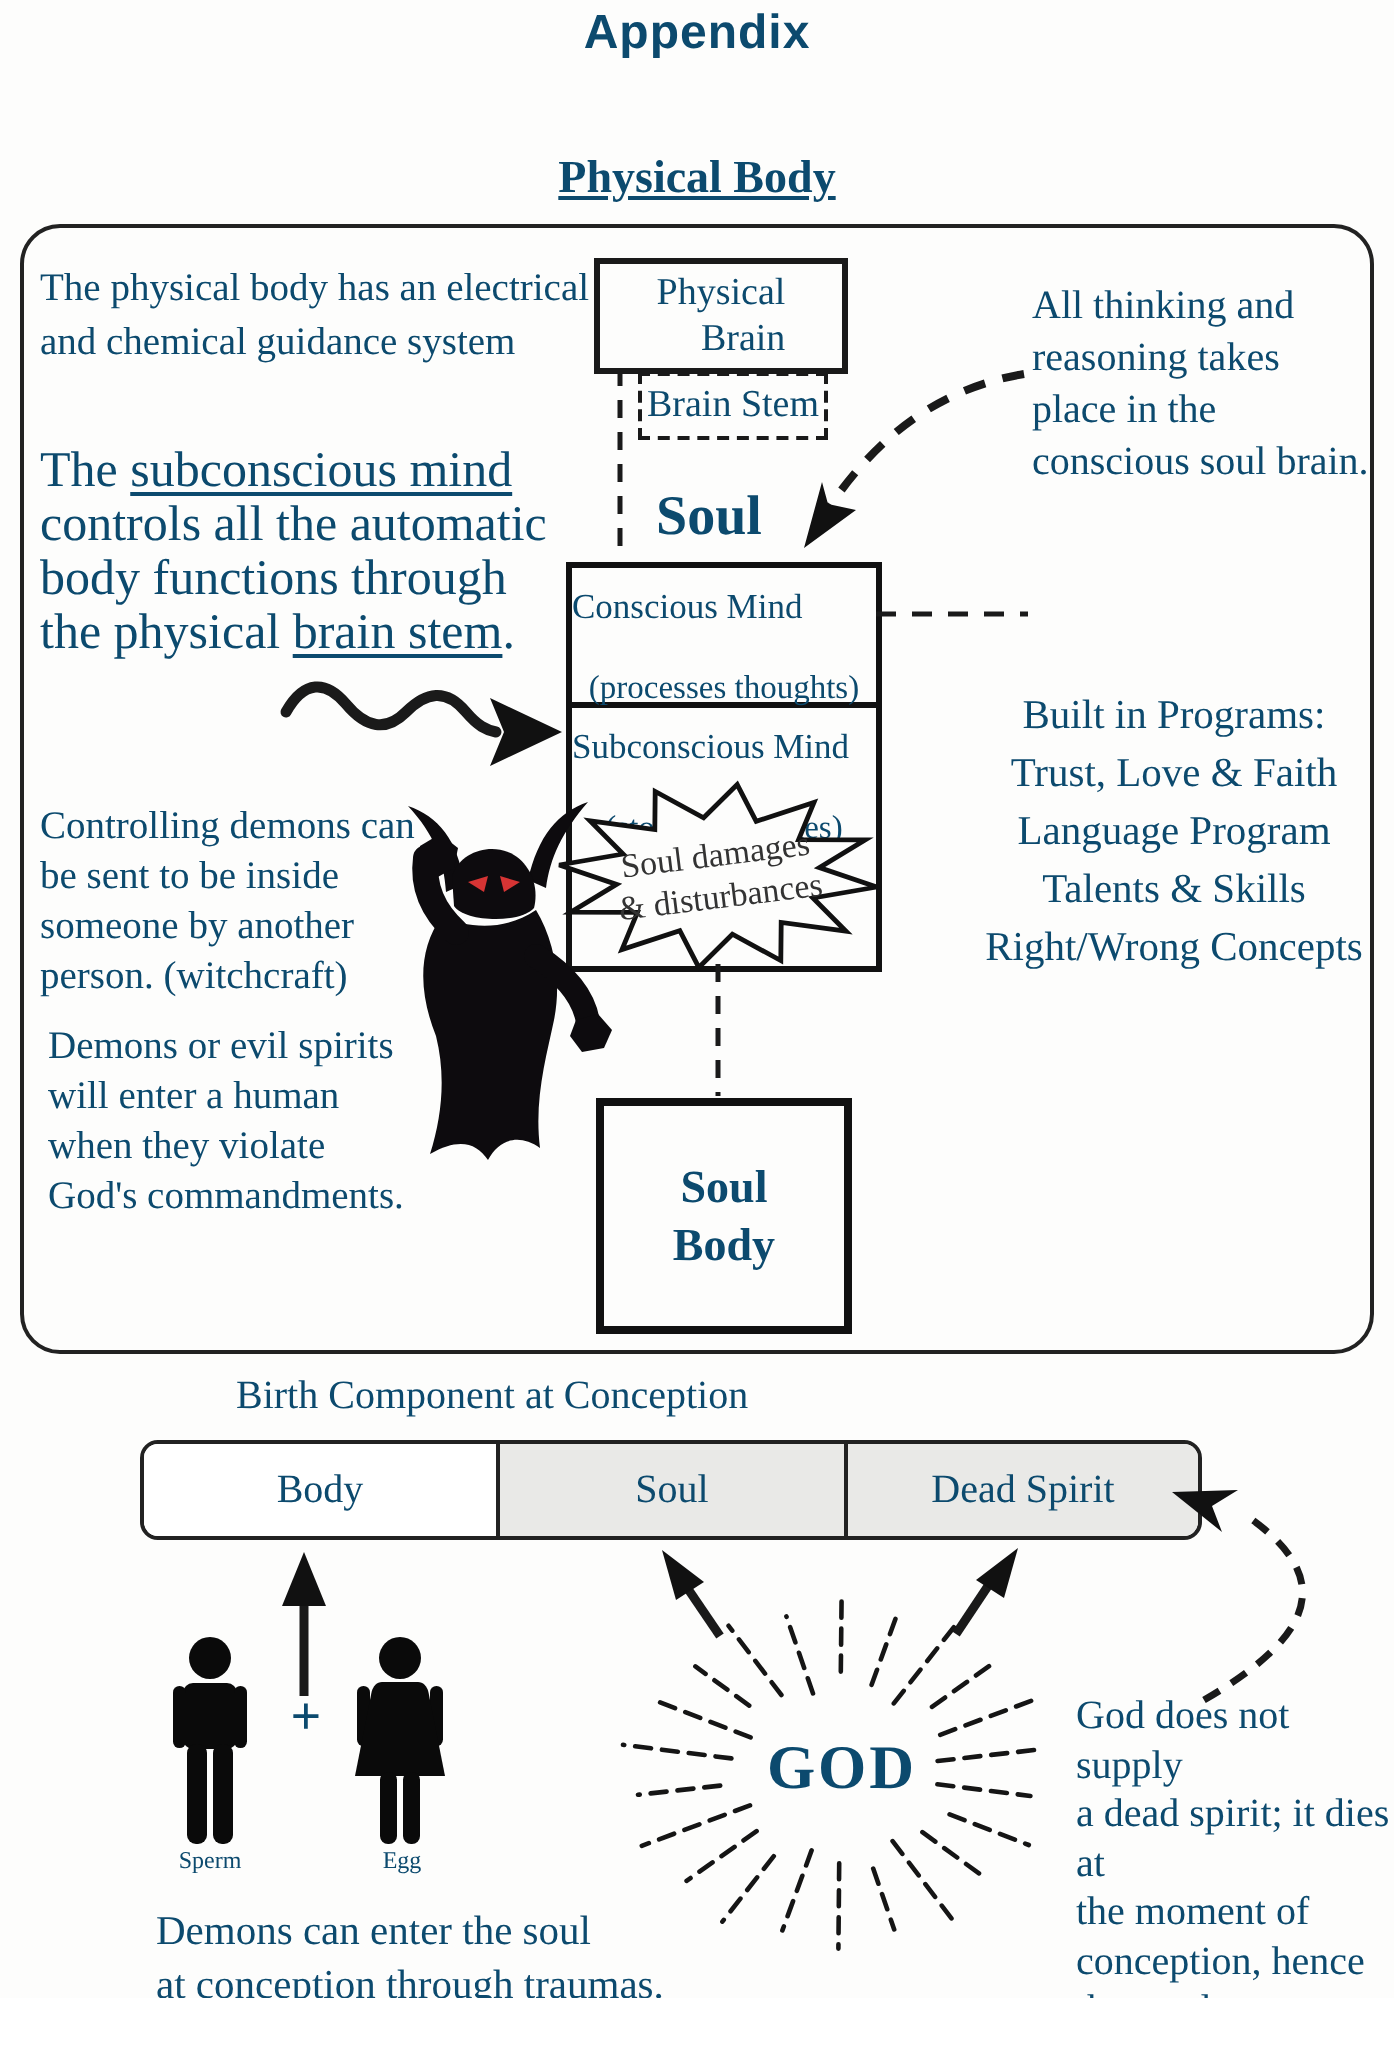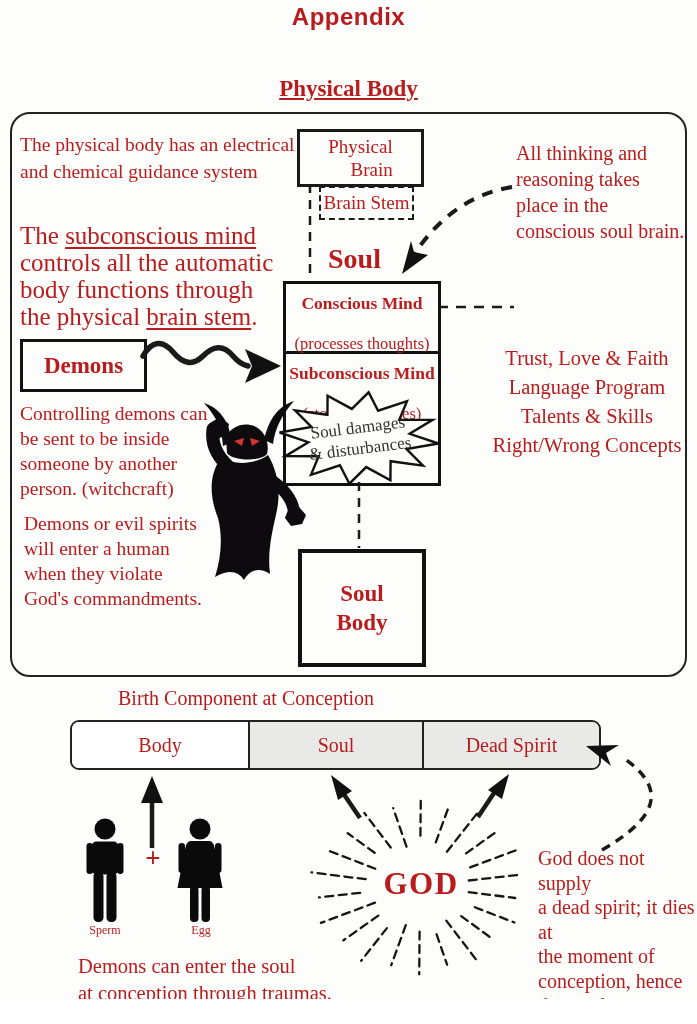--- a/index.html
+++ b/index.html
@@ -1,36 +1,36 @@
 <!DOCTYPE html>
 <html><head>
 <meta charset="utf-8">
 <style>
   html,body{margin:0;padding:0;background:#fff;}
   #canvas{position:relative;width:697px;height:999px;background:#fdfdfc;overflow:hidden;
-          font-family:"Liberation Serif",serif;color:#b91c1c;}
+          font-family:"Liberation Serif",serif;color:#0c4a6e;}
   .abs{position:absolute;}
   .serif{font-family:"Liberation Serif",serif;text-decoration:underline;}
   .sans{font-family:"Liberation Sans",sans-serif;}
   .pre{white-space:pre-line;}
   #appendix-title{top:3px;left:0;width:697px;text-align:center;font-weight:bold;font-size:24px;letter-spacing:.5px;}
   #pb-title{top:76px;left:0;width:697px;text-align:center;font-weight:bold;font-size:23px;}
   #main-box{left:10px;top:112px;width:673px;height:561px;border:2.5px solid #222;border-radius:20px;background:#fdfdfc;}
   #note-guidance{left:20px;top:131px;width:300px;font-size:19.5px;line-height:27px;}
   #note-subconscious{left:20px;top:208px;width:268px;font-size:25px;line-height:27px;margin-top:14px;}
   #note-subconscious u{text-underline-offset:3px;}
   .box{border:3px solid #1a1a1a;background:#fdfdfc;display:flex;align-items:center;justify-content:center;text-align:center;}
   #physical-brain-box{left:297px;top:129px;width:121px;height:52px;font-size:19px;line-height:23px;white-space:pre-line;text-align:right;}
   #brain-stem-box{left:319px;top:186px;width:91px;height:30px;border:2px dashed #1a1a1a;background:transparent;
                   display:flex;align-items:center;justify-content:center;font-size:19px;}
   #soul-label{left:328px;top:243px;font-size:28px;font-weight:bold;}
   #soul-box{left:283px;top:281px;width:152px;height:199px;border:3px solid #111;background:#fdfdfc;}
   #conscious-section{height:59px;border-bottom:3px solid #111;padding-top:8px;}
   #subconscious-section{padding-top:8px;}
-  .mind-title{font-size:17.5px;font-weight:bold;text-align:center;line-height:22px;}
+  .mind-title{font-size:17.5px;font-weight:normal;line-height:22px;}
   .mind-sub{font-size:16.5px;text-align:center;line-height:21px;margin-top:19px;}
   #spirit-box{left:516px;top:283px;width:120px;height:46px;border:3.5px solid #111;font-size:25px;font-weight:bold;letter-spacing:.5px;}
   #note-thinking{left:516px;top:140px;width:185px;font-size:20px;line-height:26px;}
   #programs{left:478px;top:344px;width:218px;font-size:20.5px;line-height:29px;text-align:center;}
   #demons-box{left:20px;top:339px;width:121px;height:47px;border:3px solid #111;font-size:23px;font-weight:bold;}
   #note-witchcraft{left:20px;top:401px;width:260px;font-size:19.5px;line-height:25px;}
   #note-violate{left:24px;top:511px;width:240px;font-size:19.5px;line-height:25px;}
   #soul-body-box{left:298px;top:549px;width:120px;height:110px;border:4px solid #111;font-size:23px;font-weight:bold;line-height:29px;white-space:pre-line;}
   #conception-title{left:118px;top:687px;width:460px;text-align:left;font-size:20px;}
   #birth-bar{left:70px;top:720px;width:527px;height:46px;border:2.5px solid #222;border-radius:9px;display:flex;overflow:hidden;background:#fff;}
@@ -90,27 +90,27 @@
       <text class="burst-text" x="85" y="66" text-anchor="middle">&amp; disturbances</text>
     </g>
   </svg>
 
   <div id="note-thinking" class="abs pre">All thinking and
 reasoning takes
 place in the
 conscious soul brain.</div>
 
   <div id="programs" class="abs">
+    <div>Built in Programs:</div>
     <div>Trust, Love &amp; Faith</div>
     <div>Language Program</div>
     <div>Talents &amp; Skills</div>
     <div>Right/Wrong Concepts</div>
   </div>
 
-  <div id="demons-box" class="abs box">Demons</div>
   <div id="note-witchcraft" class="abs pre">Controlling demons can
 be sent to be inside
 someone by another
 person. (witchcraft)</div>
   <div id="note-violate" class="abs pre">Demons or evil spirits
 will enter a human
 when they violate
 God's commandments.</div>
 
   <svg id="demon-svg" class="abs" viewBox="0 0 138 192">

